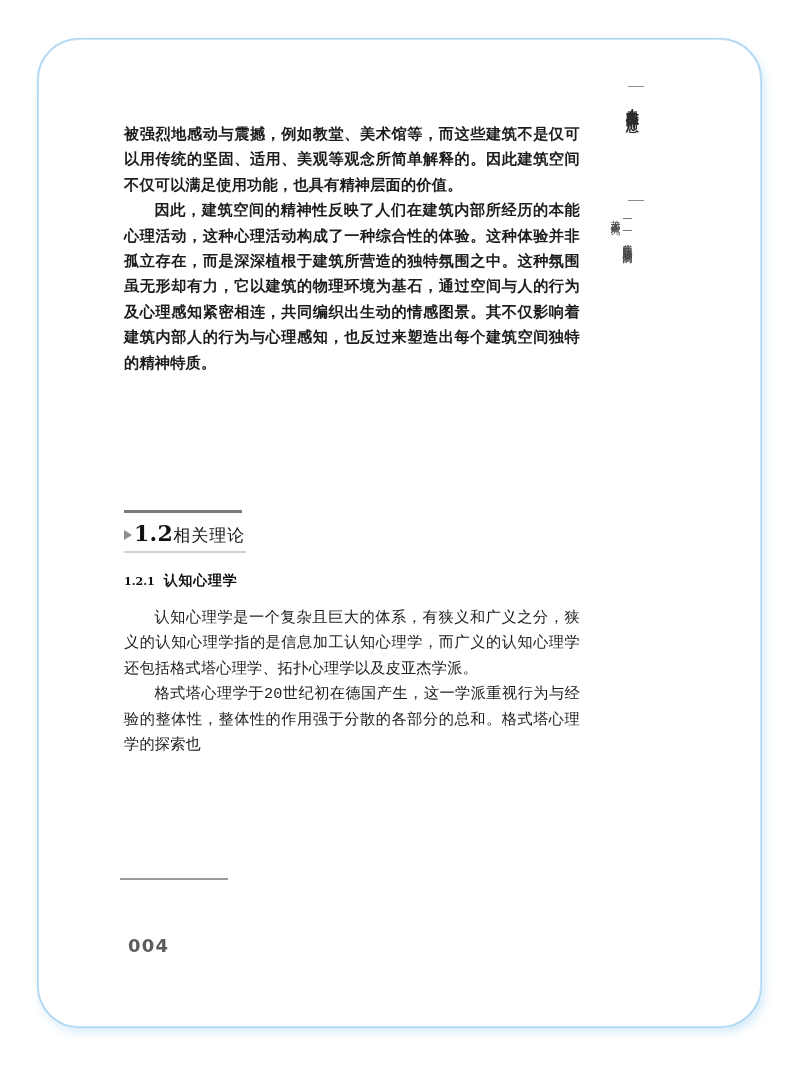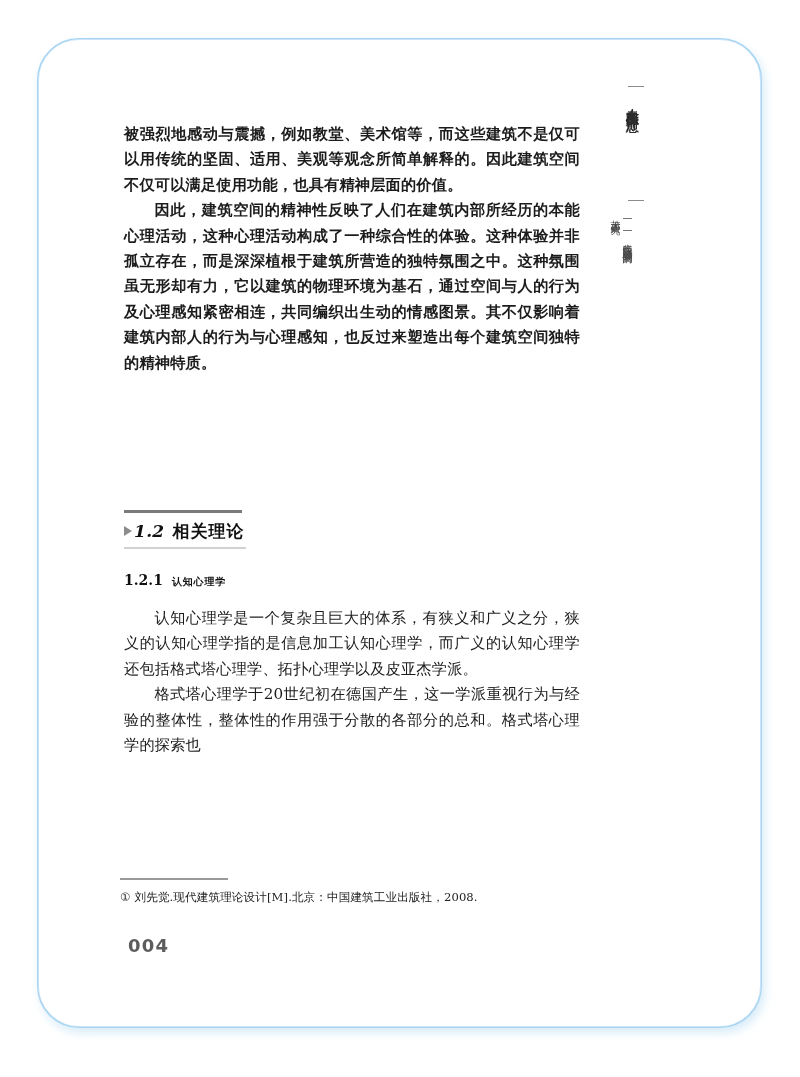--- a/index.html
+++ b/index.html
@@ -142,68 +142,67 @@
     border-left: 8px solid #8d8d8d;
     border-top: 5.5px solid transparent;
     border-bottom: 5.5px solid transparent;
     margin-right: 2px;
     position: relative;
     top: -1px;
   }
   #sec-number {
     font-family: "DejaVu Serif", "Liberation Serif", serif;
     font-weight: bold;
+    font-size: 22px;
+    color: #111;
+    letter-spacing: 0.3px;
+  }
+  #sec-title {
+    font-family: "DejaVu Sans", "Liberation Sans", sans-serif;
+    font-weight: normal;
     font-size: 17px;
     color: #111;
-    letter-spacing: 0.3px;
-    font-style: italic;
-  }
-  #sec-title {
-    font-family: "DejaVu Sans", "Liberation Sans", sans-serif;
-    font-weight: bold;
-    font-size: 17px;
-    color: #111;
-    margin-left: 8px;
     letter-spacing: 1px;
   }
   #sec-rule-bot {
     width: 122px;
     height: 2px;
     background: #d2d2d2;
   }
 
   
   #subsec-heading {
     position: absolute;
     left: 124px;
     top: 572px;
     display: flex;
     align-items: baseline;
   }
   #subsec-number {
     font-family: "DejaVu Serif", "Liberation Serif", serif;
     font-weight: bold;
+    font-size: 11px;
+    color: #111;
+  }
+  #subsec-title {
+    font-family: "DejaVu Sans", "Liberation Sans", sans-serif;
+    font-weight: bold;
     font-size: 14px;
-    color: #111;
-  }
-  #subsec-title {
-    font-family: "DejaVu Sans", "Liberation Sans", sans-serif;
-    font-weight: bold;
-    font-size: 10px;
     color: #111;
     margin-left: 9px;
     letter-spacing: 0.8px;
   }
 
   
   #body-col-2 {
     position: absolute;
     left: 124px;
     top: 606px;
     width: 456px;
+    font-family: Liberation Mono, monospace;
   }
 
   
   #footnote {
     position: absolute;
     left: 120px;
     top: 878px;
     width: 460px;
   }
   #footnote-rule {
@@ -267,16 +266,15 @@
   <span id="subsec-title">认知心理学</span>
 </div>
 
 <div id="body-col-2">
   <p class="para indent">认知心理学是一个复杂且巨大的体系，有狭义和广义之分，狭义的认知心理学指的是信息加工认知心理学，而广义的认知心理学还包括格式塔心理学、拓扑心理学以及皮亚杰学派。</p>
   <p class="para indent">格式塔心理学于20世纪初在德国产生，这一学派重视行为与经验的整体性，整体性的作用强于分散的各部分的总和。格式塔心理学的探索也</p>
 </div>
 
 <div id="footnote">
   <div id="footnote-rule"></div>
-  <div id="footnote-text"><span class="fn-num">①</span><span>刘先觉.现代建筑理论设计[M].北京：中国建筑工业出版社，2008.</span></div>
 </div>
 
 <div id="folio">004</div>
 
 </body></html>

